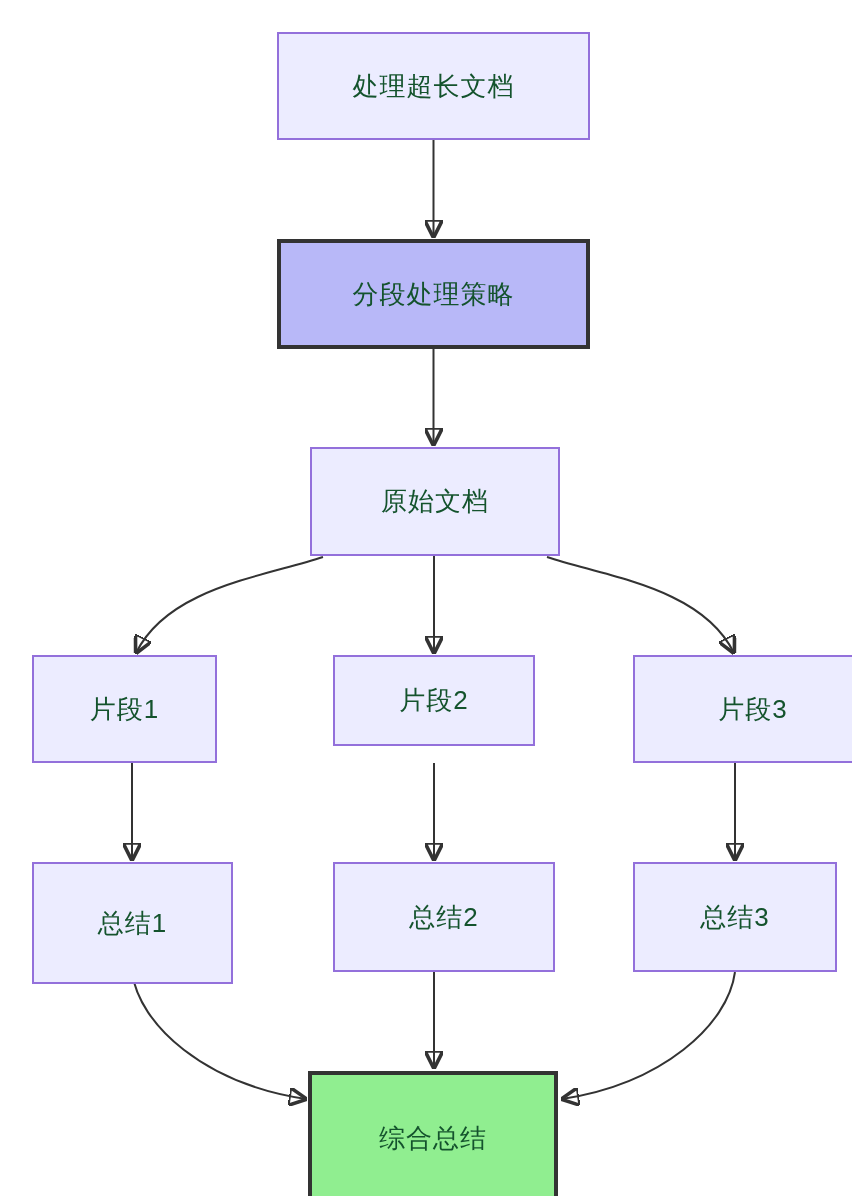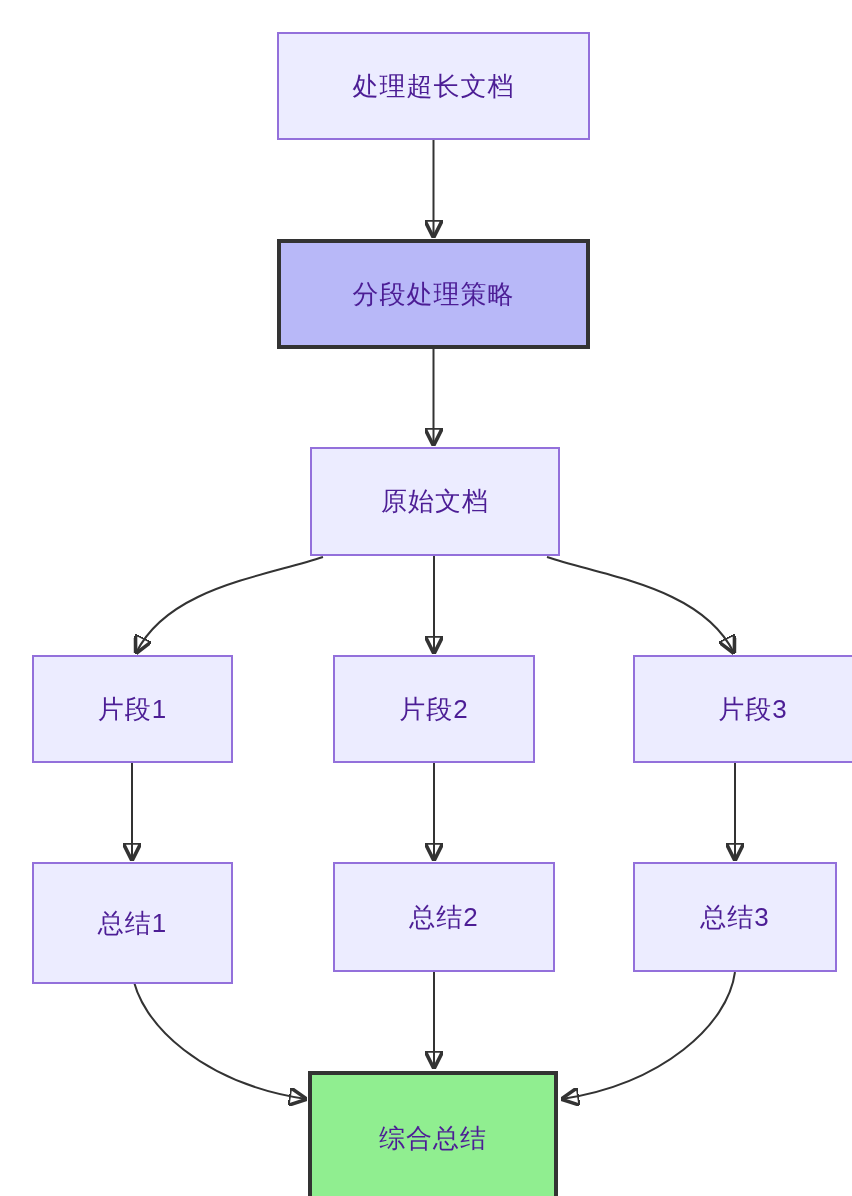--- a/index.html
+++ b/index.html
@@ -29,21 +29,21 @@
     stroke-width: 2px;
   }
   .node {
     position: absolute;
     box-sizing: border-box;
     display: flex;
     align-items: center;
     justify-content: center;
     text-align: center;
     font-size: 26px;
-    color: #4c1d95;
+    color: #14532d;
     letter-spacing: 1px;
   }
   .node.default {
     background: #ECECFF;
     border: 2px solid #9370DB;
   }
   .node.emphasis {
     background: #B8B8F8;
     border: 4px solid #333333;
     text-align: right;
@@ -82,25 +82,25 @@
   </div>
 
   <div class="node emphasis" style="left:277px; top:239px; width:313px; height:110px;">
     <span>分段处理策略</span>
   </div>
 
   <div class="node default" style="left:310px; top:447px; width:250px; height:109px;align-items:center;">
     <span>原始文档</span>
   </div>
 
-  <div class="node default" style="left:32px; top:655px; width:201px; height:108px;">
+  <div class="node default" style="left:32px; top:655px; width:185px; height:108px;">
     <span>片段1</span>
   </div>
 
-  <div class="node default" style="left:333px; top:655px; width:202px; height:108px;text-align:center;">
+  <div class="node default" style="left:333px; top:655px; width:202px; height:91px;text-align:center;">
     <span>片段2</span>
   </div>
 
   <div class="node default" style="left:633px; top:655px; width:240px; height:108px;">
     <span>片段3</span>
   </div>
 
   <div class="node default" style="left:32px; top:862px; width:201px; height:122px;">
     <span>总结1</span>
   </div>

